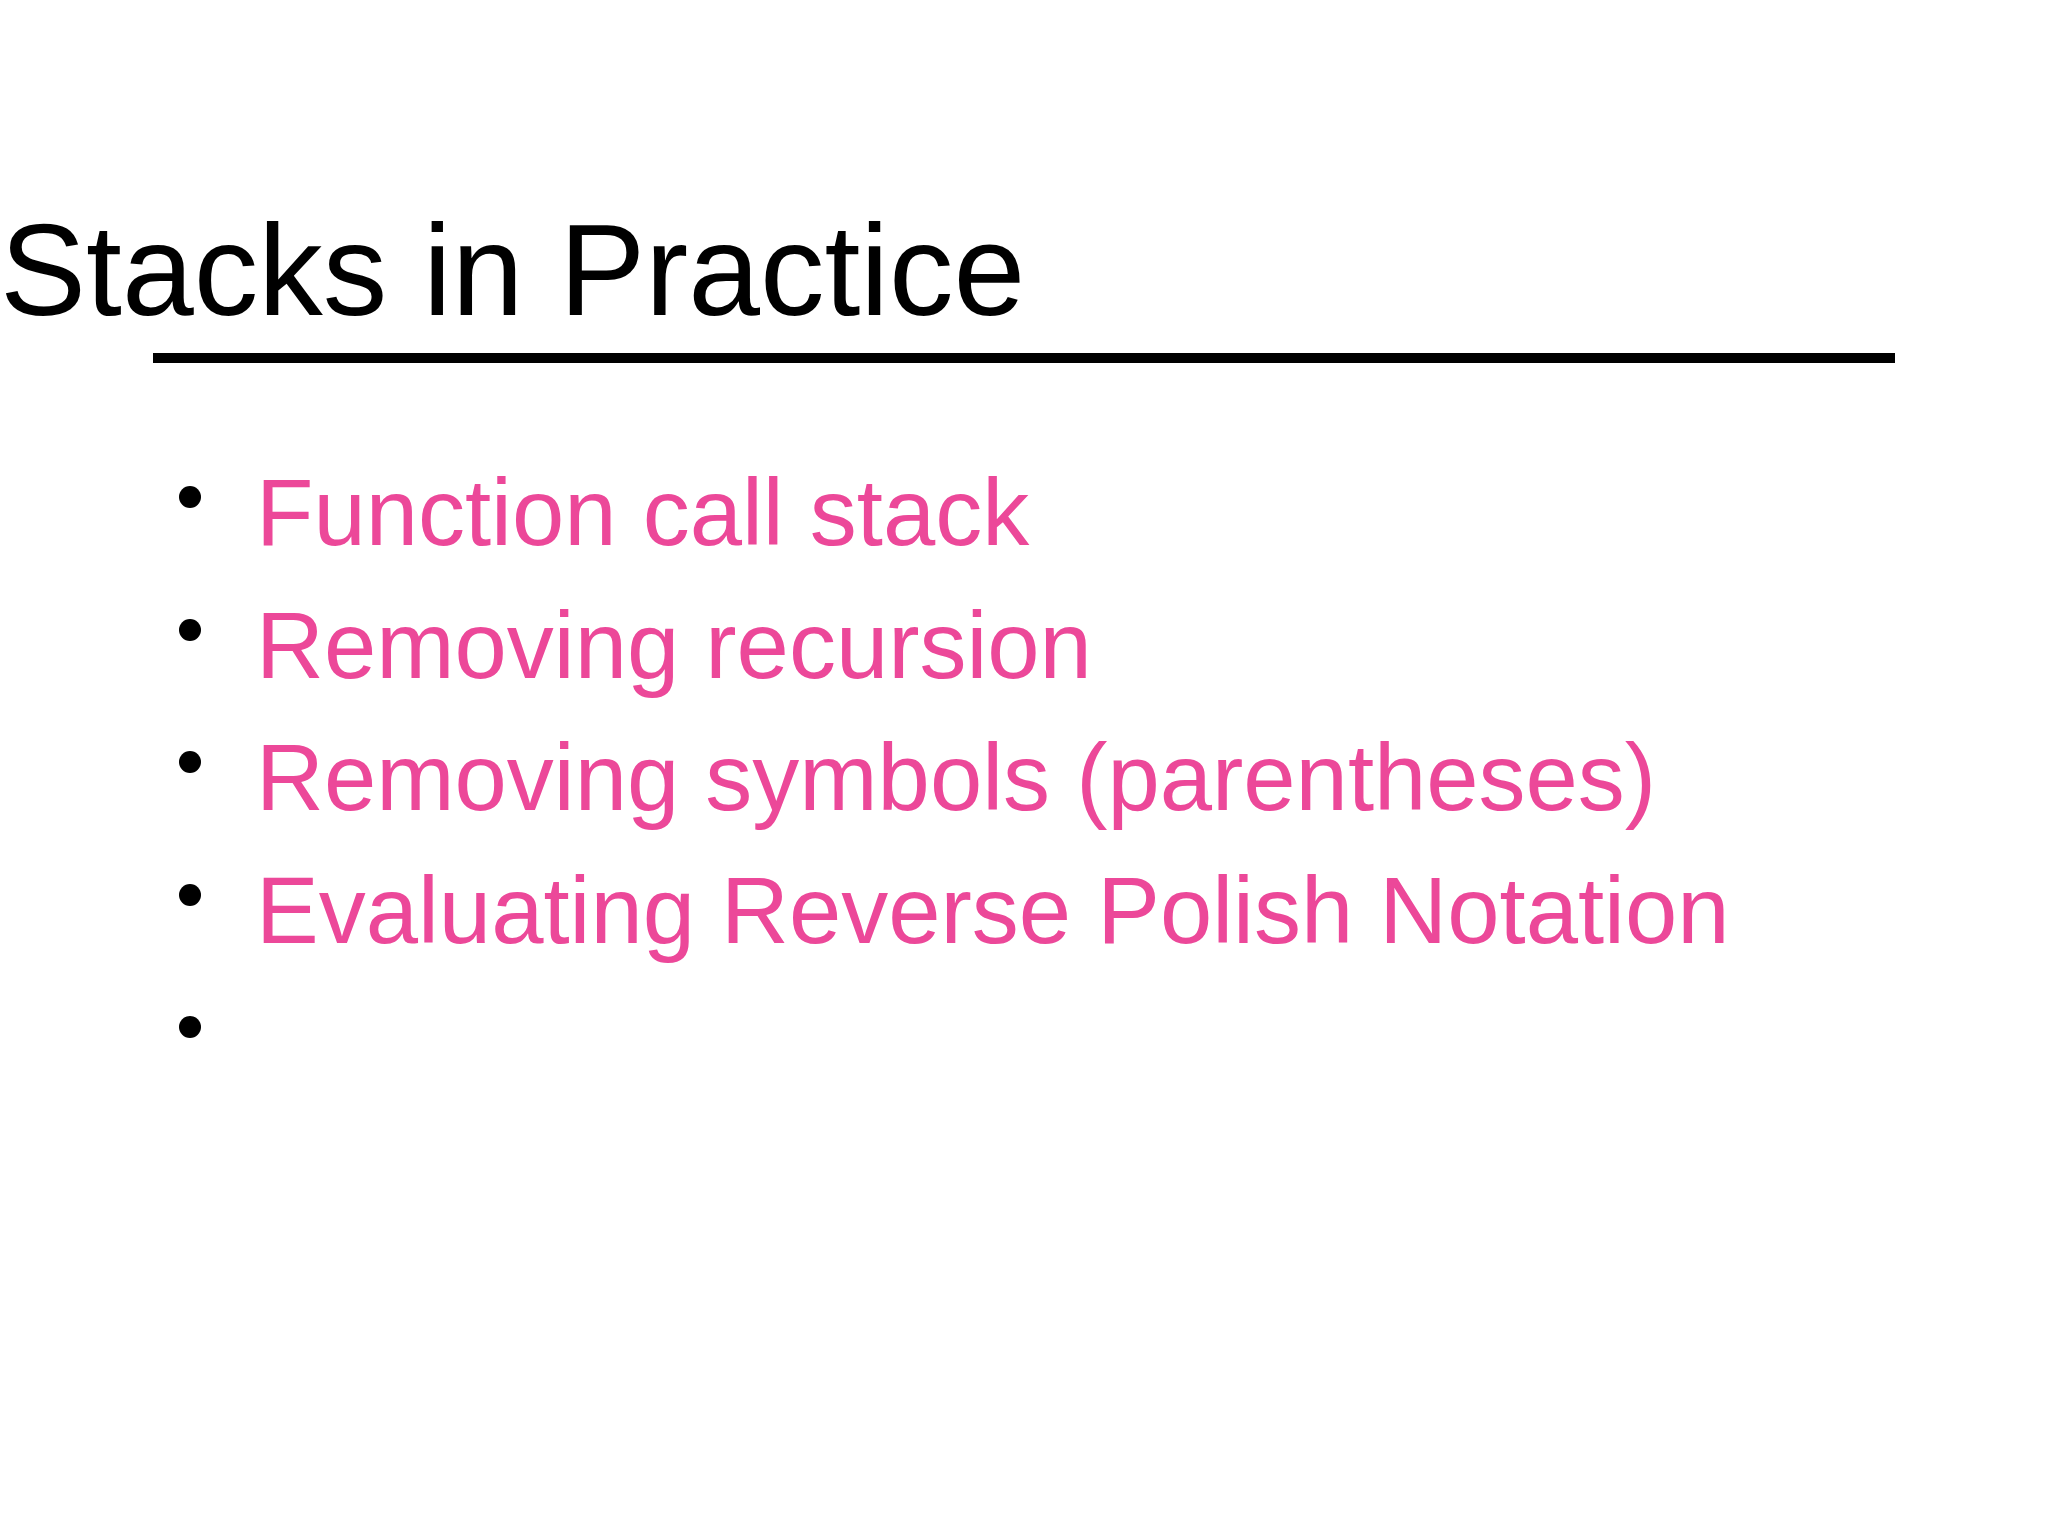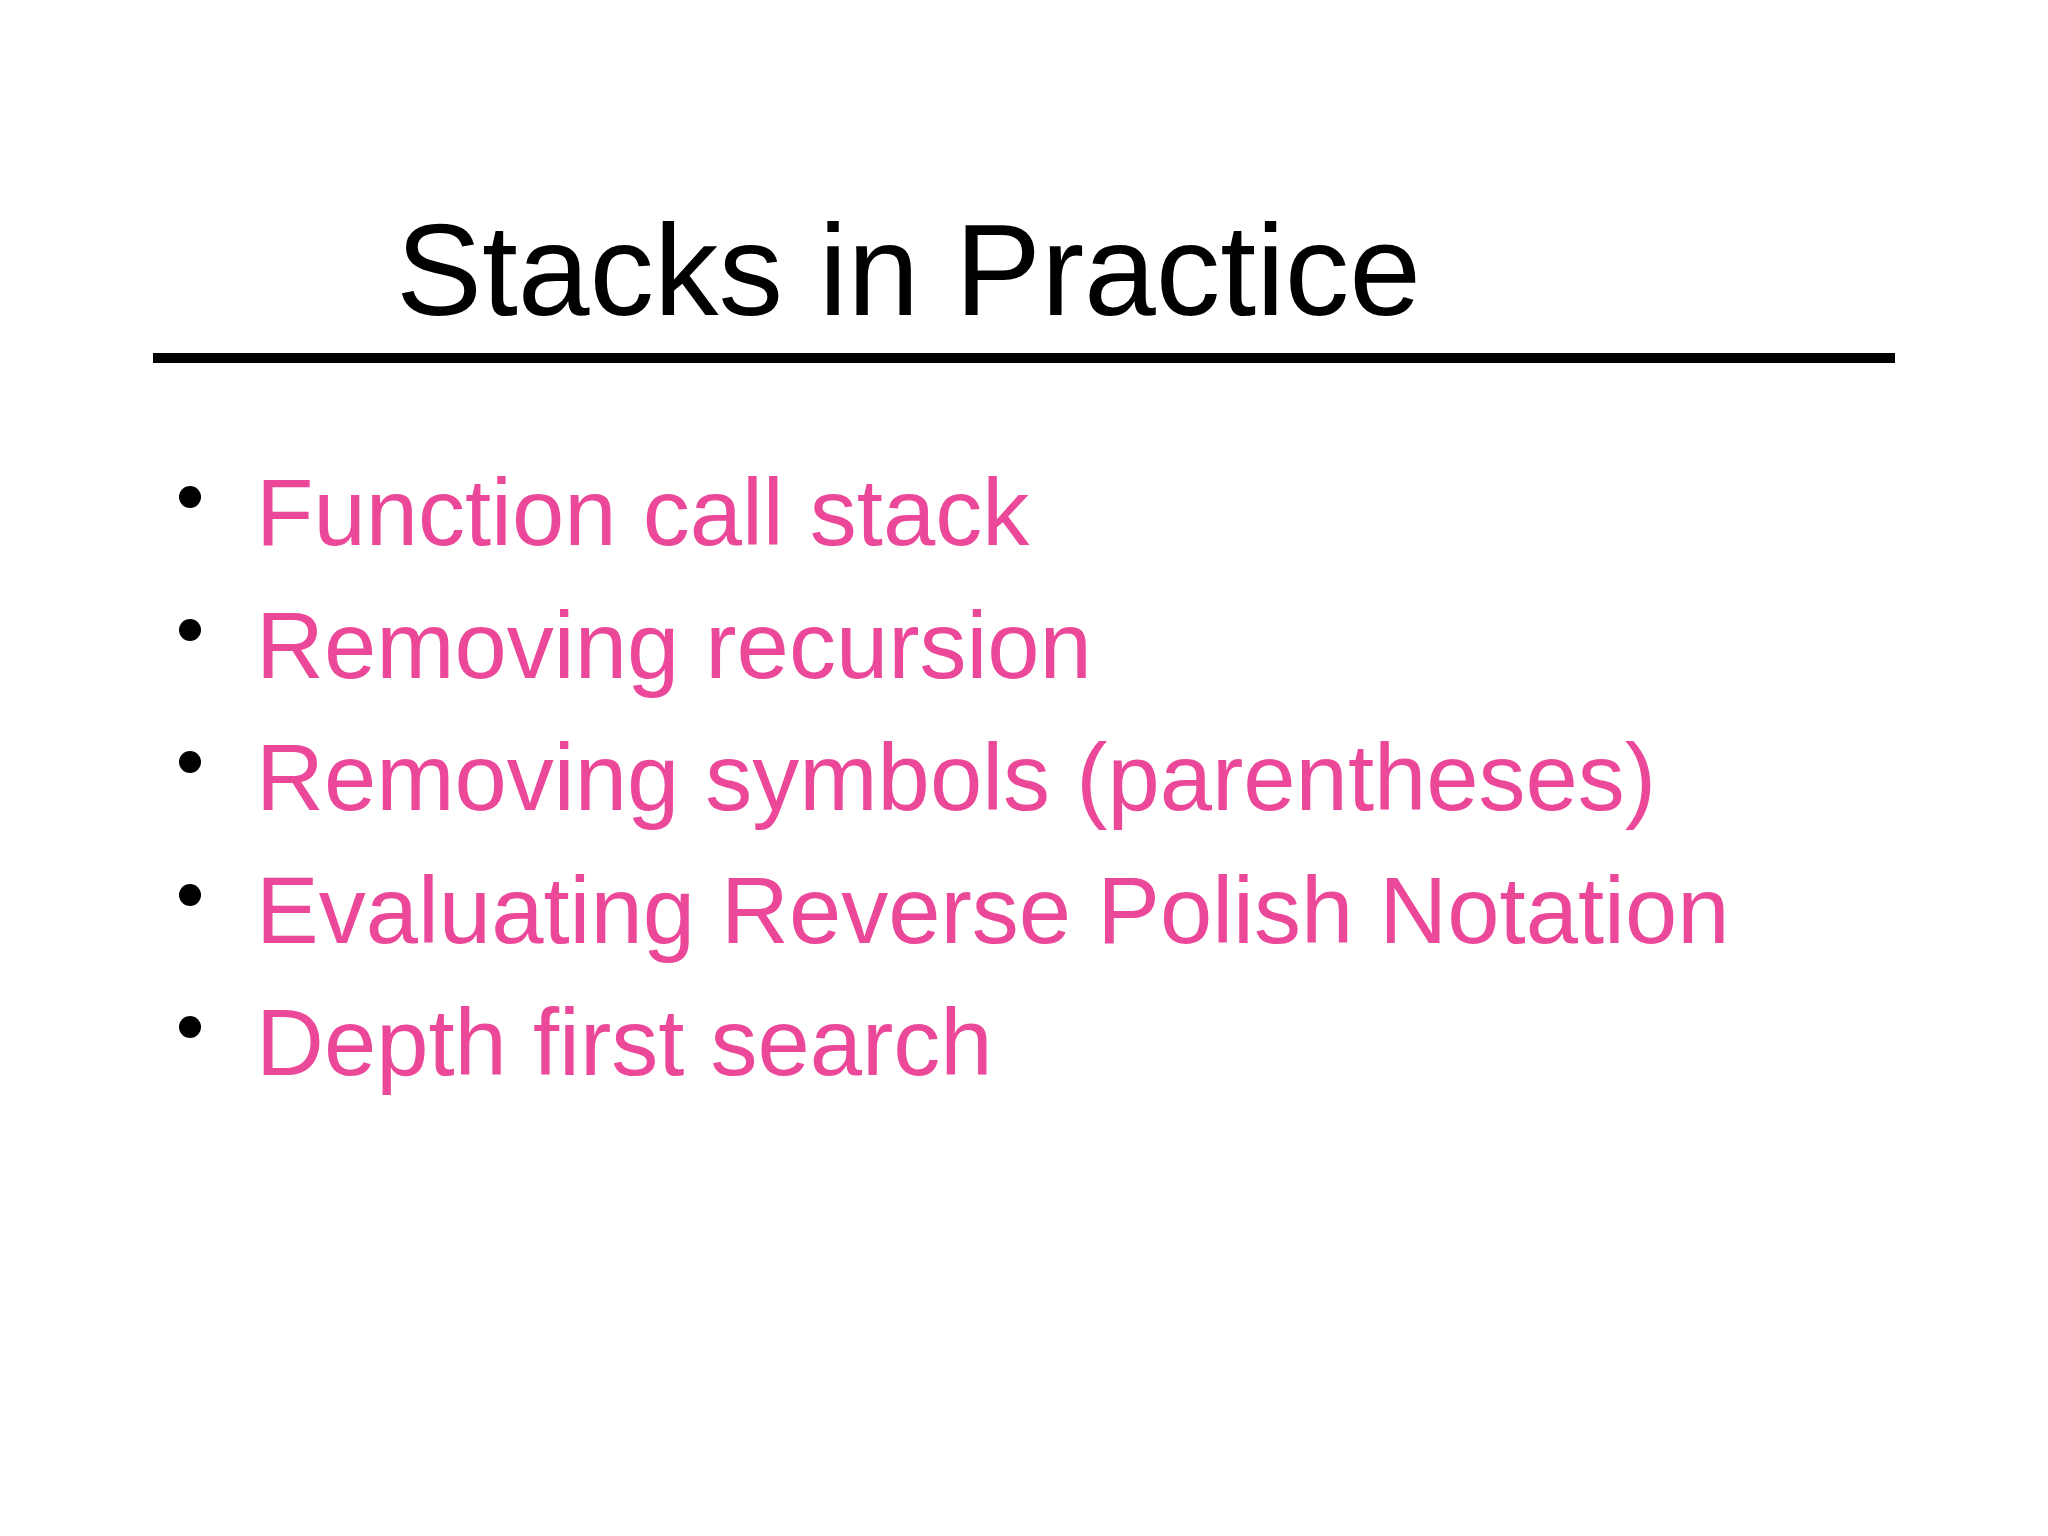--- a/index.html
+++ b/index.html
@@ -22,21 +22,21 @@
   }
   .slide-title {
     position: absolute;
     top: 206px;
     left: 0;
     width: 1817px;
     margin: 0;
     font-size: 129px;
     font-weight: 400;
     line-height: 1;
-    text-align: center;
+    text-align: left;
     white-space: nowrap;
     color: #000000;
   }
   .title-divider {
     position: absolute;
     top: 353px;
     left: 153px;
     width: 1742px;
     height: 10px;
     background: #000000;
@@ -90,17 +90,16 @@
     <li class="bullet-item">
       <span class="bullet-dot"></span>
       <span>Removing symbols (parentheses)</span>
     </li>
     <li class="bullet-item">
       <span class="bullet-dot"></span>
       <span>Evaluating Reverse Polish Notation</span>
     </li>
     <li class="bullet-item">
       <span class="bullet-dot"></span>
-      <span>Depth first search</span>
     </li>
   </ul>
 
 </div>
 
 </body></html>

